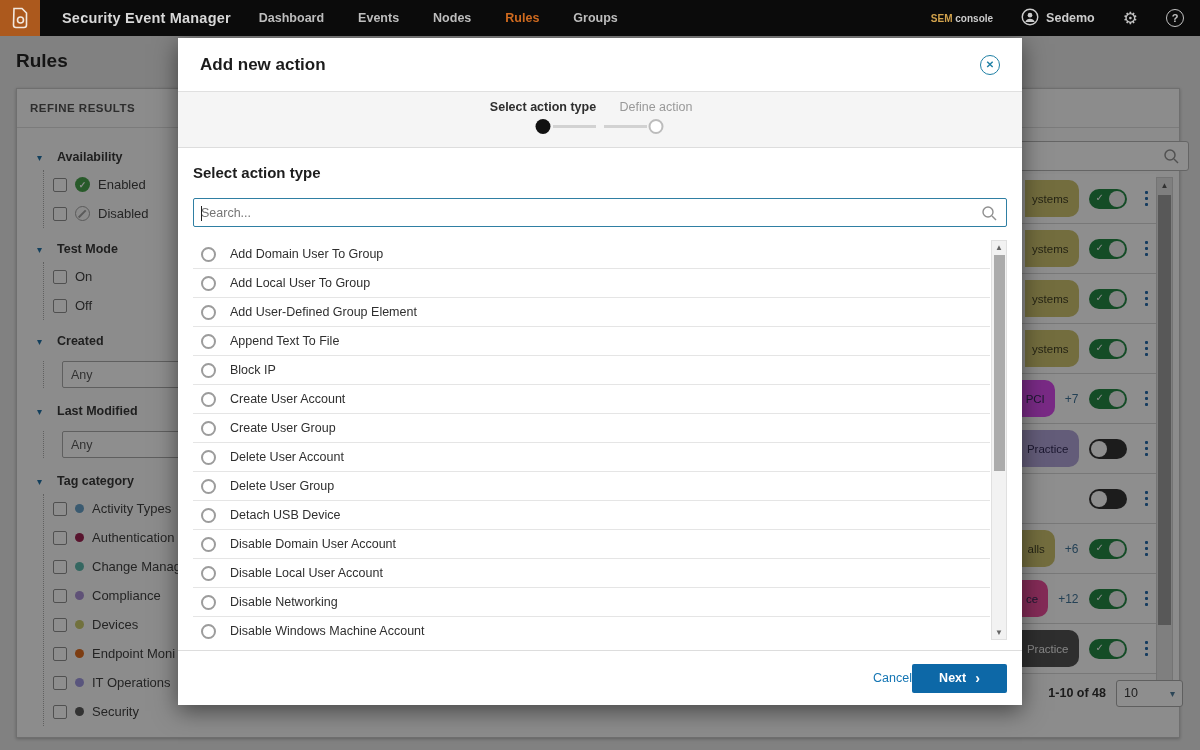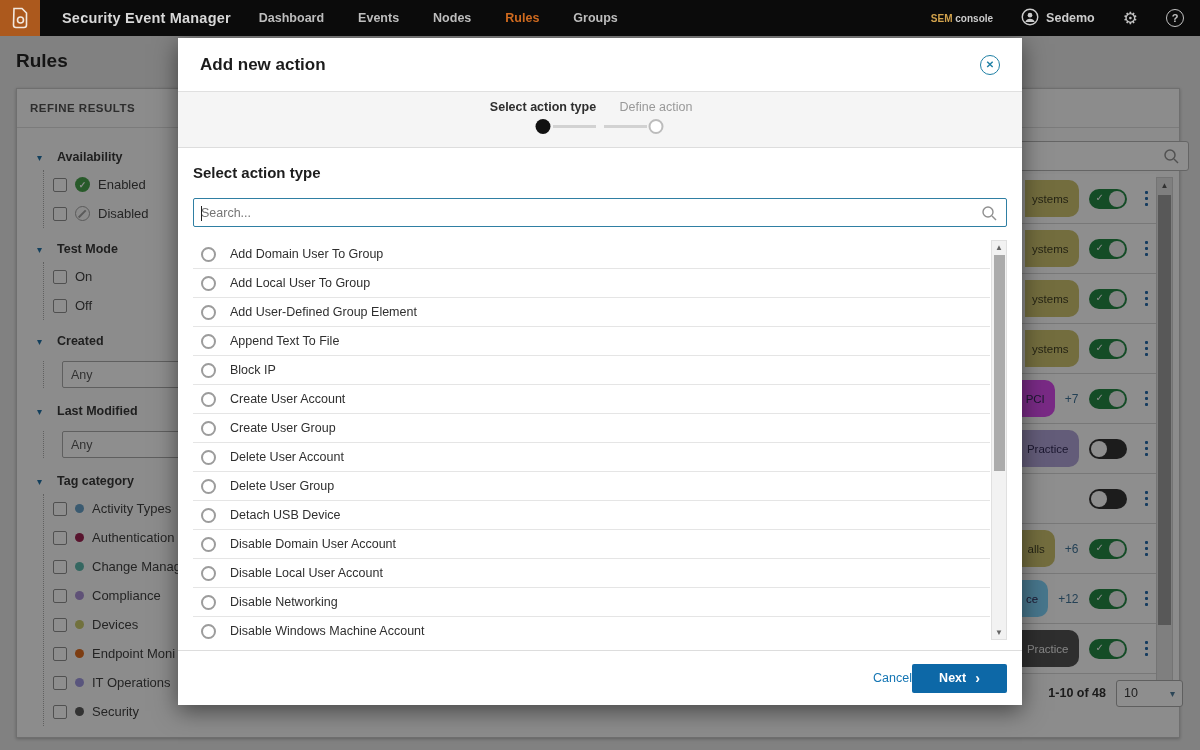--- a/index.html
+++ b/index.html
@@ -364,21 +364,21 @@
             <span class="tick">✓</span>
             <span class="knob"></span>
           </span>
           <span class="kebab">
             <i></i>
             <i></i>
             <i></i>
           </span>
         </div>
         <div class="trow">
-          <span class="pill" style="background: #7dd3fc; color: rgb(44, 37, 82);">ce</span>
+          <span class="pill" style="background: #ec4899; color: rgb(44, 37, 82);">ce</span>
           <span class="extra">+12</span>
           <span class="toggle on" style="background: rgb(31, 133, 64);">
             <span class="tick">✓</span>
             <span class="knob"></span>
           </span>
           <span class="kebab">
             <i></i>
             <i></i>
             <i></i>
           </span>

